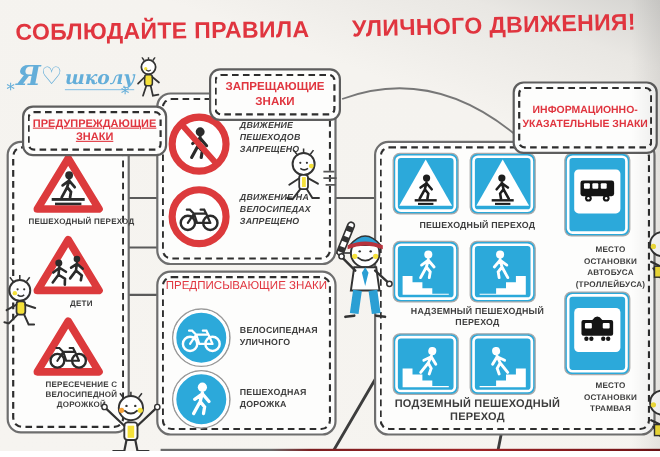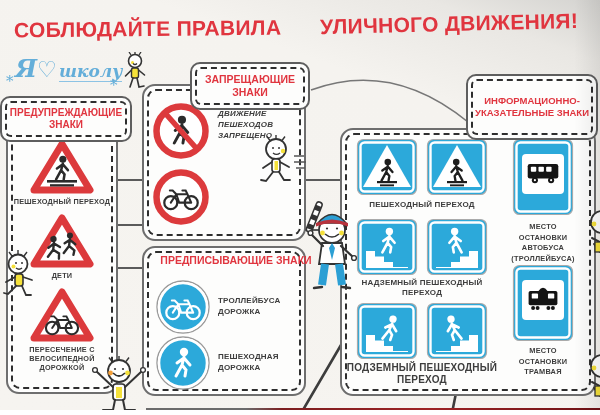--- a/index.html
+++ b/index.html
@@ -24,31 +24,31 @@
   .logo .heart{position:absolute;left:31px;top:0px;font-size:22px;font-style:normal;font-weight:bold;}
   .logo .w2{position:absolute;left:53px;top:5px;font-size:17px;font-weight:bold;border-bottom:1px solid #8cc3e4;}
   .logo-kid{position:absolute;left:112px;top:-4px;}
   
   .panel{position:absolute;background:#fdfdfc;border:2px solid #6e6e6e;border-radius:13px;z-index:1;box-shadow:0 0 0 1px #fff inset;}
   .panel::before{content:"";position:absolute;inset:3px;border:2px dashed #2e2e2e;border-radius:9px;pointer-events:none;}
   .tbox{position:absolute;background:#fdfdfc;border:2px solid #5e5e5e;border-radius:10px;z-index:4;
     color:#e0353f;font-weight:bold;text-align:center;display:flex;align-items:center;justify-content:center;}
   .tbox::before{content:"";position:absolute;inset:3px;border:2px dashed #2e2e2e;border-radius:6px;}
   .tbox span{padding:2px 0;line-height:1.25;}
-  .tb-warn{left:0;top:96px;width:128px;height:42px;font-size:10px;}
+  .tb-warn{left:20px;top:96px;width:128px;height:42px;font-size:10px;text-decoration:underline;}
   .tb-proh{left:190px;top:62px;width:116px;height:44px;font-size:10.5px;}
   .tb-info{left:466px;top:74px;width:128px;height:62px;font-size:9.5px;}
   .p-warn{left:6px;top:128px;width:108px;height:262px;}
   .p-proh{left:142px;top:84px;width:160px;height:153px;font-style:italic;}
   .p-mand{left:142px;top:246px;width:160px;height:146px;}
   .p-info{left:340px;top:128px;width:252px;height:264px;}
   .abs{position:absolute;}
   .lbl{position:absolute;color:#3d3d3d;font-weight:bold;line-height:1.22;letter-spacing:.2px;}
-  .lbl.c{text-align:center;}
-  .mand-title{position:absolute;left:0;top:6px;width:100%;text-align:center;color:#e0353f;font-weight:bold;font-size:10.5px;line-height:1.2;padding-left:12px;}
+  .lbl.c{text-align:center;margin-left:12px;}
+  .mand-title{position:absolute;left:0;top:6px;width:100%;text-align:center;color:#e0353f;font-weight:normal;font-size:10.5px;line-height:1.2;}
   .conn{position:absolute;left:0;top:0;z-index:0;}
   .chars{position:absolute;z-index:3;}
   .edge-strip{position:absolute;left:146px;top:408px;width:454px;height:6px;z-index:2;
     background:linear-gradient(90deg,#6b6b6b 0%,#6b6b6b 22%,#7c1d1f 30%,#9e2325 62%,#6f1215 100%);}
 </style>
 </head>
 <body>
 
 <div class="stage">
 
@@ -177,30 +177,31 @@
     <svg class="abs" style="left:8px;top:16px" width="58" height="58">
       <circle cx="29" cy="29" r="24.5" fill="#fff" stroke="#dc3a3c" stroke-width="6.5"></circle>
       <use href="#g-man" x="17" y="13" width="24" height="31" style="color:#2b2b2b"></use>
       <line x1="13" y1="11" x2="45" y2="47" stroke="#dc3a3c" stroke-width="5.5" stroke-linecap="round"></line>
     </svg>
     <div class="lbl" style="left:74px;top:23px;width:84px;font-size:8px;line-height:1.35">ДВИЖЕНИЕ ПЕШЕХОДОВ ЗАПРЕЩЕНО</div>
     <svg class="abs" style="left:8px;top:82px" width="58" height="58">
       <circle cx="29" cy="29" r="24.5" fill="#fff" stroke="#dc3a3c" stroke-width="6.5"></circle>
       <use href="#g-bike" x="10" y="17" width="38" height="26" style="color:#2b2b2b"></use>
     </svg>
+    <div class="lbl" style="left:74px;top:89px;width:86px;font-size:8px;line-height:1.35">ДВИЖЕНИЕ НА ВЕЛОСИПЕДАХ ЗАПРЕЩЕНО</div>
   </div>
 
   <div class="panel p-mand">
     <div class="mand-title">ПРЕДПИСЫВАЮЩИЕ ЗНАКИ</div>
     <svg class="abs" style="left:12px;top:32px" width="54" height="54">
       <circle cx="27" cy="27" r="26" fill="none" stroke="#9a9a9a" stroke-width="1.4"></circle>
       <circle cx="27" cy="27" r="24" fill="#2ca9da" stroke="#fff" stroke-width="2.6"></circle>
       <use href="#g-bike" x="8" y="15" width="38" height="26" style="color:#fff"></use>
     </svg>
-    <div class="lbl" style="left:74px;top:48px;width:82px;font-size:8px;line-height:1.35">ТРОЛЛЕЙБУСА ДОРОЖКА</div>
+    <div class="lbl" style="left:74px;top:48px;width:82px;font-size:8px;line-height:1.35">ВЕЛОСИПЕДНАЯ УЛИЧНОГО</div>
     <svg class="abs" style="left:12px;top:88px" width="54" height="54">
       <circle cx="27" cy="27" r="26" fill="none" stroke="#9a9a9a" stroke-width="1.4"></circle>
       <circle cx="27" cy="27" r="24" fill="#2ca9da" stroke="#fff" stroke-width="2.6"></circle>
       <use href="#g-man" x="15" y="11" width="24" height="32" style="color:#fff"></use>
     </svg>
     <div class="lbl" style="left:74px;top:104px;width:82px;font-size:8px;line-height:1.35">ПЕШЕХОДНАЯ ДОРОЖКА</div>
   </div>
 
   <div class="panel p-info">
 

